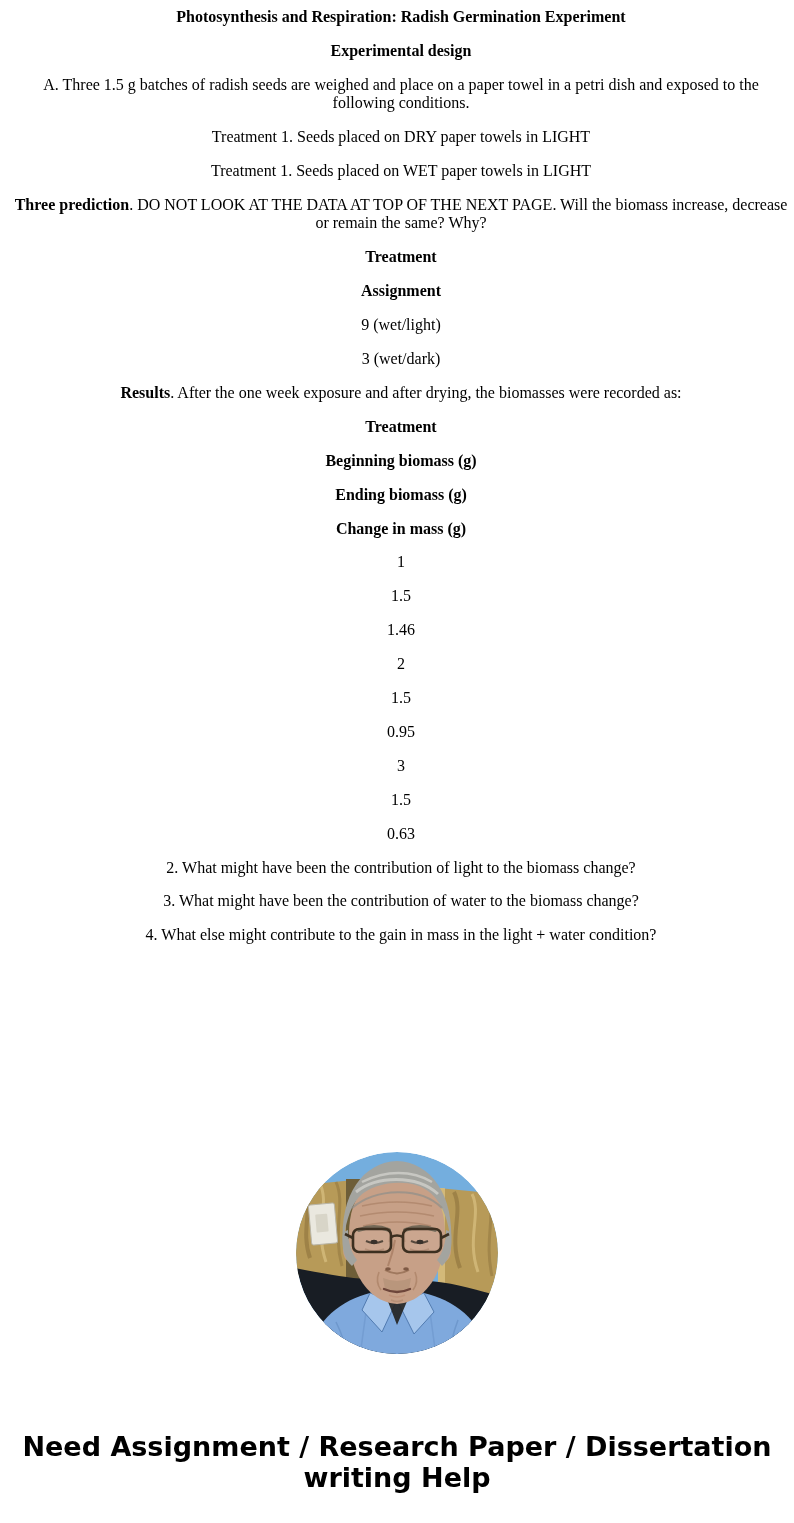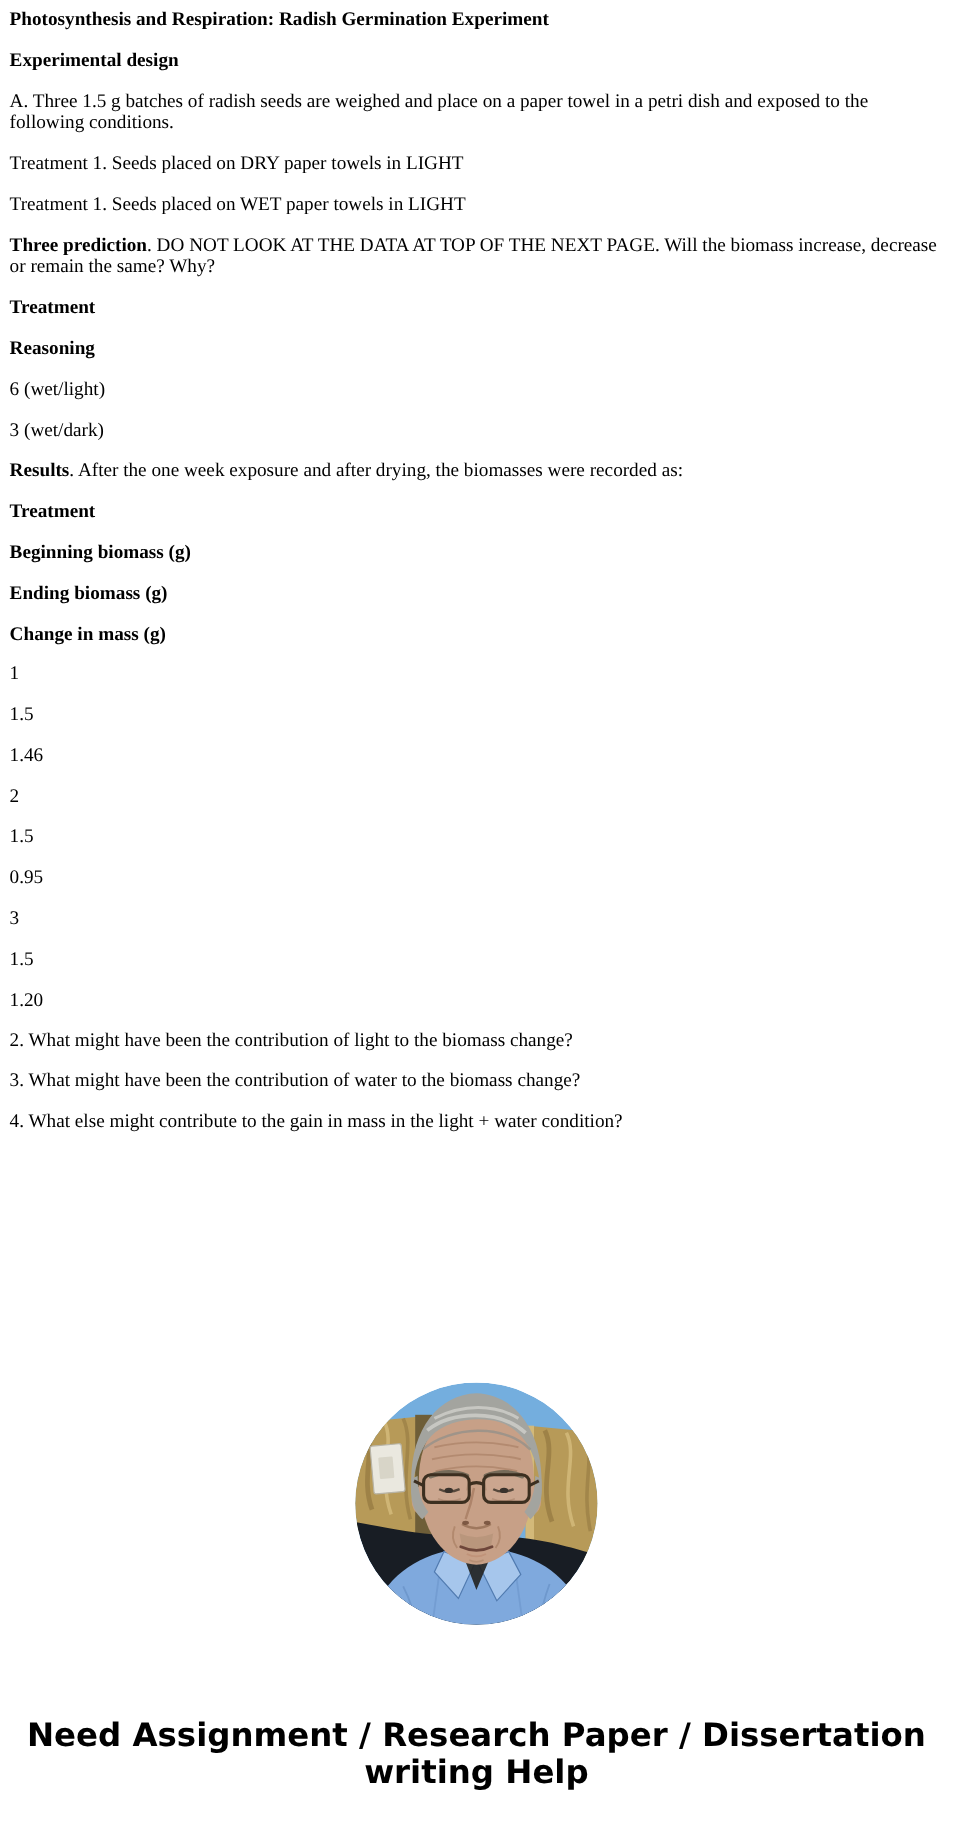--- a/index.html
+++ b/index.html
@@ -9,20 +9,21 @@
     height: 1523px;
     background: #ffffff;
     overflow: hidden;
     font-family: "Liberation Serif", serif;
   }
   .doc {
     height: 1125px;
     overflow: hidden;
     padding: 8px 0 0 8px;
     box-sizing: border-box;
+    text-align: center;
   }
   .para {
     margin: 0 0 15.5px 0;
     font-family: "Liberation Serif", serif;
     font-size: 16px;
     line-height: 18.4px;
     color: #000000;
     white-space: pre-line;
   }
   .para b { font-weight: bold; }
@@ -54,37 +55,37 @@
 <div class="doc">
     <p class="para"><b>Photosynthesis and Respiration: Radish Germination Experiment</b></p>
     <p class="para"><b>Experimental design</b></p>
     <p class="para"><span>A. Three 1.5 g batches of radish seeds are weighed and place on a paper towel in a petri dish and exposed to the
 following conditions.</span></p>
     <p class="para"><span>Treatment 1. Seeds placed on DRY paper towels in LIGHT</span></p>
     <p class="para"><span>Treatment 1. Seeds placed on WET paper towels in LIGHT</span></p>
     <p class="para"><b>Three prediction</b><span>. DO NOT LOOK AT THE DATA AT TOP OF THE NEXT PAGE. Will the biomass increase, decrease
 or remain the same? Why?</span></p>
     <p class="para"><b>Treatment</b></p>
-    <p class="para"><b>Reasoning</b></p>
-    <p class="para"><span>6 (wet/light)</span></p>
+    <p class="para"><b>Assignment</b></p>
+    <p class="para"><span>9 (wet/light)</span></p>
     <p class="para"><span>3 (wet/dark)</span></p>
     <p class="para"><b>Results</b><span>. After the one week exposure and after drying, the biomasses were recorded as:</span></p>
     <p class="para"><b>Treatment</b></p>
     <p class="para"><b>Beginning biomass (g)</b></p>
     <p class="para"><b>Ending biomass (g)</b></p>
     <p class="para"><b>Change in mass (g)</b></p>
     <p class="para"><span>1</span></p>
     <p class="para"><span>1.5</span></p>
     <p class="para"><span>1.46</span></p>
     <p class="para"><span>2</span></p>
     <p class="para"><span>1.5</span></p>
     <p class="para"><span>0.95</span></p>
     <p class="para"><span>3</span></p>
     <p class="para"><span>1.5</span></p>
-    <p class="para"><span>1.20</span></p>
+    <p class="para"><span>0.63</span></p>
     <p class="para"><span>2. What might have been the contribution of light to the biomass change?</span></p>
     <p class="para"><span>3. What might have been the contribution of water to the biomass change?</span></p>
     <p class="para"><span>4. What else might contribute to the gain in mass in the light + water condition?</span></p>
   </div>
 
 <div class="avatar-wrap">
   <div class="avatar">
     <svg width="202" height="202" viewBox="0 0 202 202" xmlns="http://www.w3.org/2000/svg">
       <defs>
         <clipPath id="cp">

